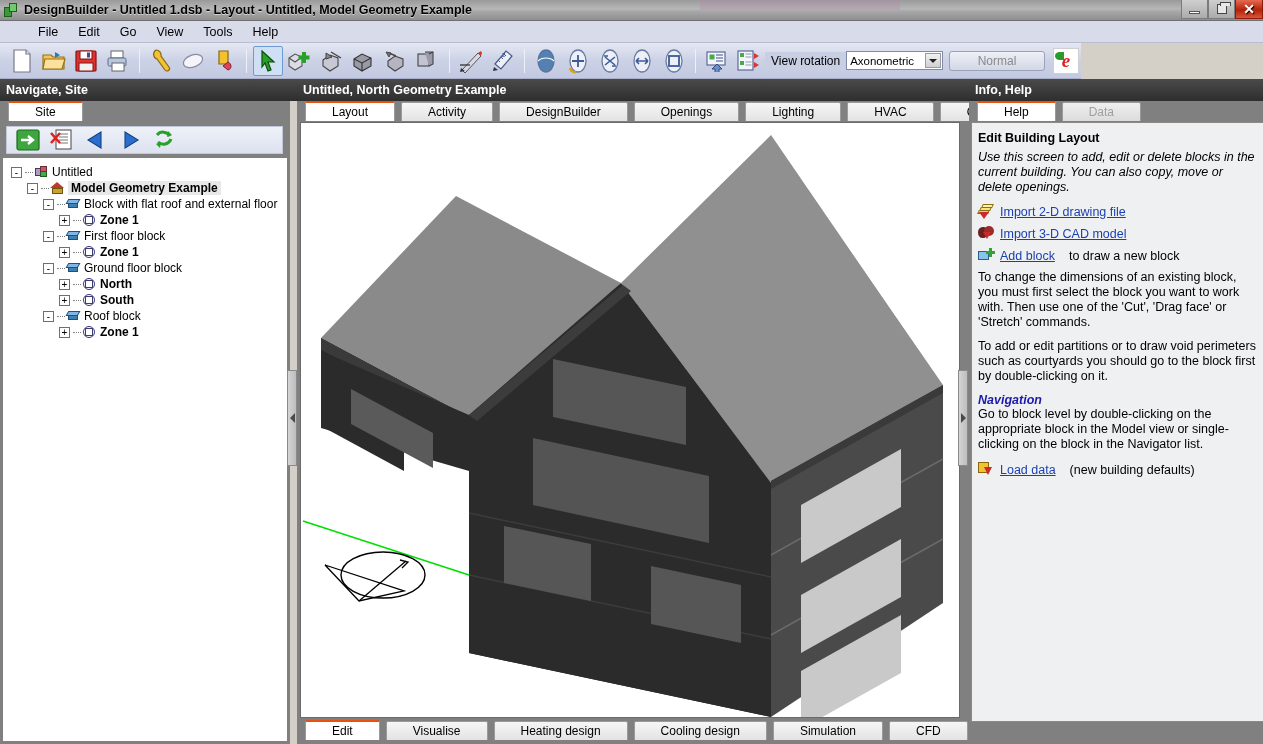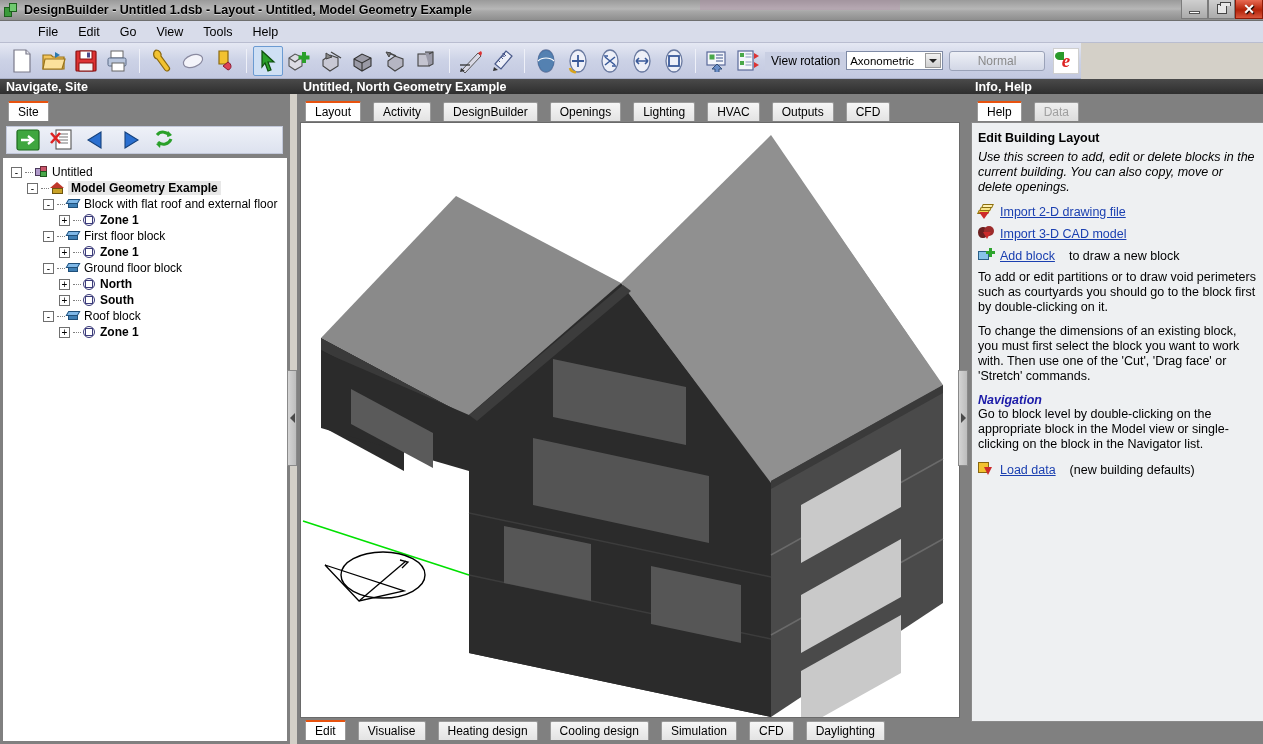--- a/index.html
+++ b/index.html
@@ -113,30 +113,30 @@
     background: #fff; border: 1px solid #cfcfcf;
     display:flex;align-items:center;justify-content:center;
     font-family: "Liberation Serif", serif; font-weight:bold; font-style:italic;
     font-size: 19px; color:#d22; position:relative; flex:none;
   }
   .e-logo:before{content:'';position:absolute;left:1px;top:3px;width:9px;height:8px;background:#2a9a2a;border-radius:50% 0 0 50%;}
   .e-logo span { position:relative; z-index:2; }
 
   
   .panel-header {
-    position:absolute; height: 15px;
+    position:absolute; height: 22px;
     background: linear-gradient(to bottom, #4a4a4a 0%, #2e2e2e 100%);
     color:#fff; font-weight:bold; font-size:12.5px;
     display:flex; align-items:center; padding-left: 6px;
   }
 
   
   .tabstrip { position:absolute; height: 20px; display:flex; align-items:flex-end; }
   .tab {
-    height: 19px; padding: 0 9px; margin-right: 12px;
+    height: 19px; padding: 0 26px; margin-right: 6px;
     background: linear-gradient(to bottom,#f6f6f6,#e3e3e3);
     border: 1px solid #9a9a9a; border-bottom:none;
     font-size: 12px; color:#000;
     display:flex; align-items:center;
     border-radius: 2px 2px 0 0;
   }
   .tab.selected {
     background: #fff;
     border-top: 2px solid #e8520e;
     height: 20px;
@@ -763,22 +763,22 @@
 
   <div class="help-link-row">
     <span class="linkicon li-ab">
         <span class="blk"></span>
         <span class="pl"></span>
       </span>
     <span class="help-link">Add block</span>
     <span class="help-after">to draw a new block</span>
   </div>
 
+  <div class="help-para">To change the dimensions of an existing block, you must first select the block you want to work with. Then use one of the 'Cut', 'Drag face' or 'Stretch' commands.</div>
   <div class="help-para">To add or edit partitions or to draw void perimeters such as courtyards you should go to the block first by double-clicking on it.</div>
-  <div class="help-para">To change the dimensions of an existing block, you must first select the block you want to work with. Then use one of the 'Cut', 'Drag face' or 'Stretch' commands.</div>
 
   <div class="help-subhead">Navigation</div>
   <div class="help-para" style="margin-bottom:10px;">Go to block level by double-clicking on the appropriate block in the Model view or single-clicking on the block in the Navigator list.</div>
 
   <div class="help-link-row">
     <span class="linkicon li-ld">
         <span class="sq"></span>
         <span class="ar"></span>
       </span>
     <span class="help-link">Load data</span>

